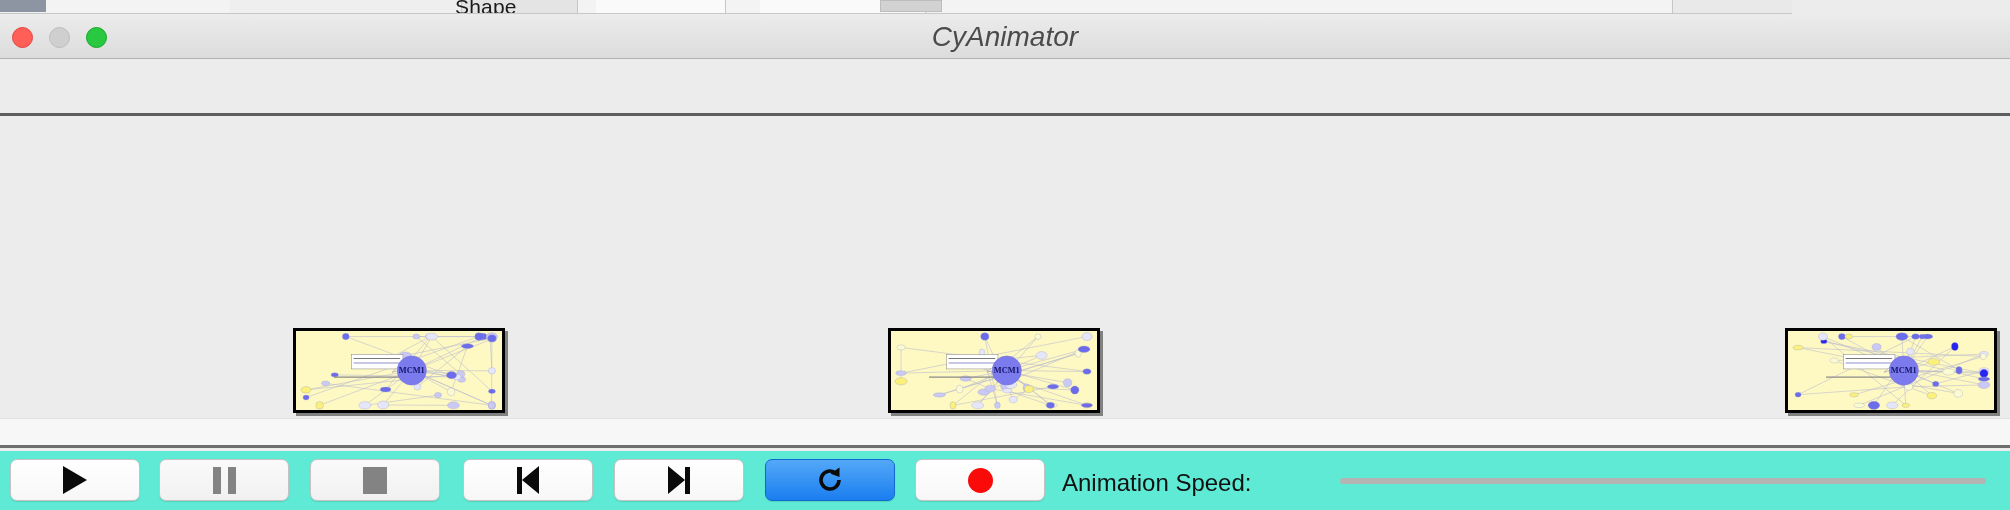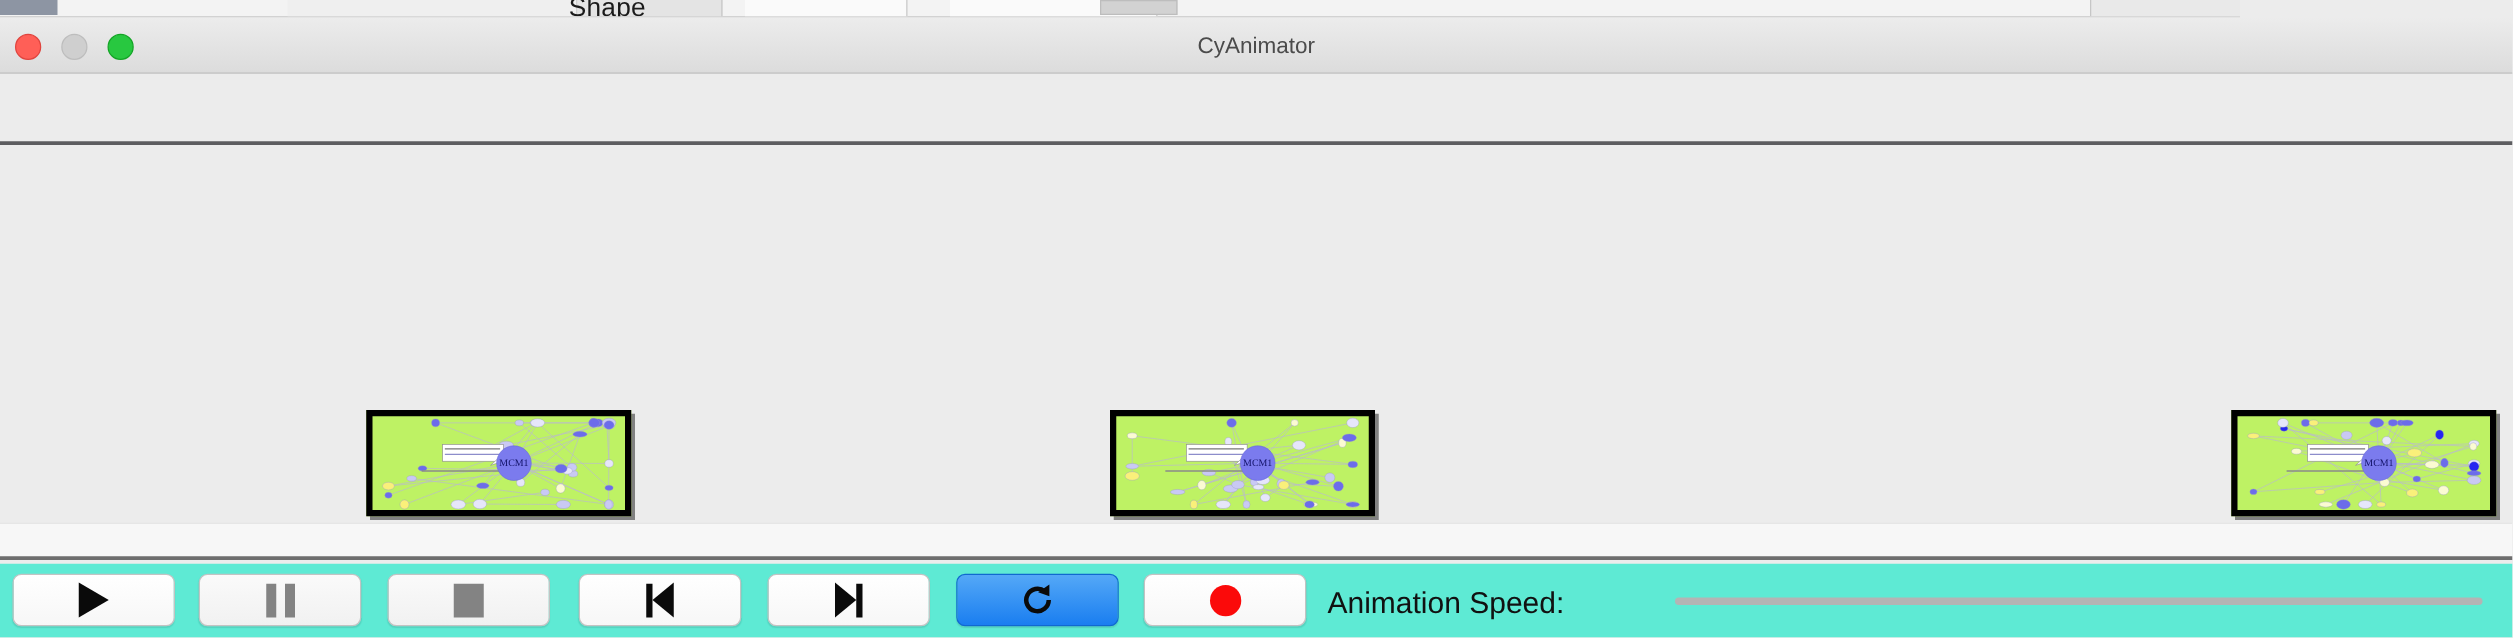--- a/index.html
+++ b/index.html
@@ -39,21 +39,21 @@
     border-bottom: 1px solid #b4b4b4;
   }
   .traffic { position: absolute; left: 12px; top: 13px; display: flex; gap: 16px; }
   .dot { width: 21px; height: 21px; border-radius: 50%; }
   .dot.close  { background: #ff5f57; border: 1px solid #e0443e; }
   .dot.min    { background: #cfcfcf; border: 1px solid #bdbdbd; }
   .dot.max    { background: #28c840; border: 1px solid #13a525; }
   .title-text {
     position: absolute; left: 0; top: 0; width: 2010px; height: 45px;
     display: flex; align-items: center; justify-content: center;
-    font-size: 18px; color: #4b4b4b;
+    font-size: 28px; color: #4b4b4b; font-style: italic;
   }
 
   
   .toolbar {
     position: absolute; left: 0; top: 59px; width: 2010px; height: 55px;
     background: #ececec;
   }
   .tb-sep {
     position: absolute; left: 0; top: 113px; width: 2010px; height: 3px;
     background: #5d5d60;
@@ -87,24 +87,25 @@
   
   .timeline-area {
     position: absolute; left: 0; top: 116px; width: 2010px; height: 305px;
     background: #ececec;
     overflow: hidden;
   }
 
   
   .frame {
     position: absolute;
-    background: #bef264;
-    border: 5px solid #000000;
+    background: #fef9c3;
+    border: 3px solid #000000;
     box-shadow: 3px 3px 0 rgba(110,110,110,.85);
     overflow: hidden;
+    font-weight: bold;
   }
   .frame .net { position: absolute; left: 0; top: 0; width: 100%; height: 100%; }
 
   
   .scroll-track {
     position: absolute; left: 0; top: 418px; width: 2010px; height: 30px;
     background: #f7f7f7;
     border-top: 1px solid #e1e1e1;
     border-bottom: 3px solid #6e6e6e;
   }

